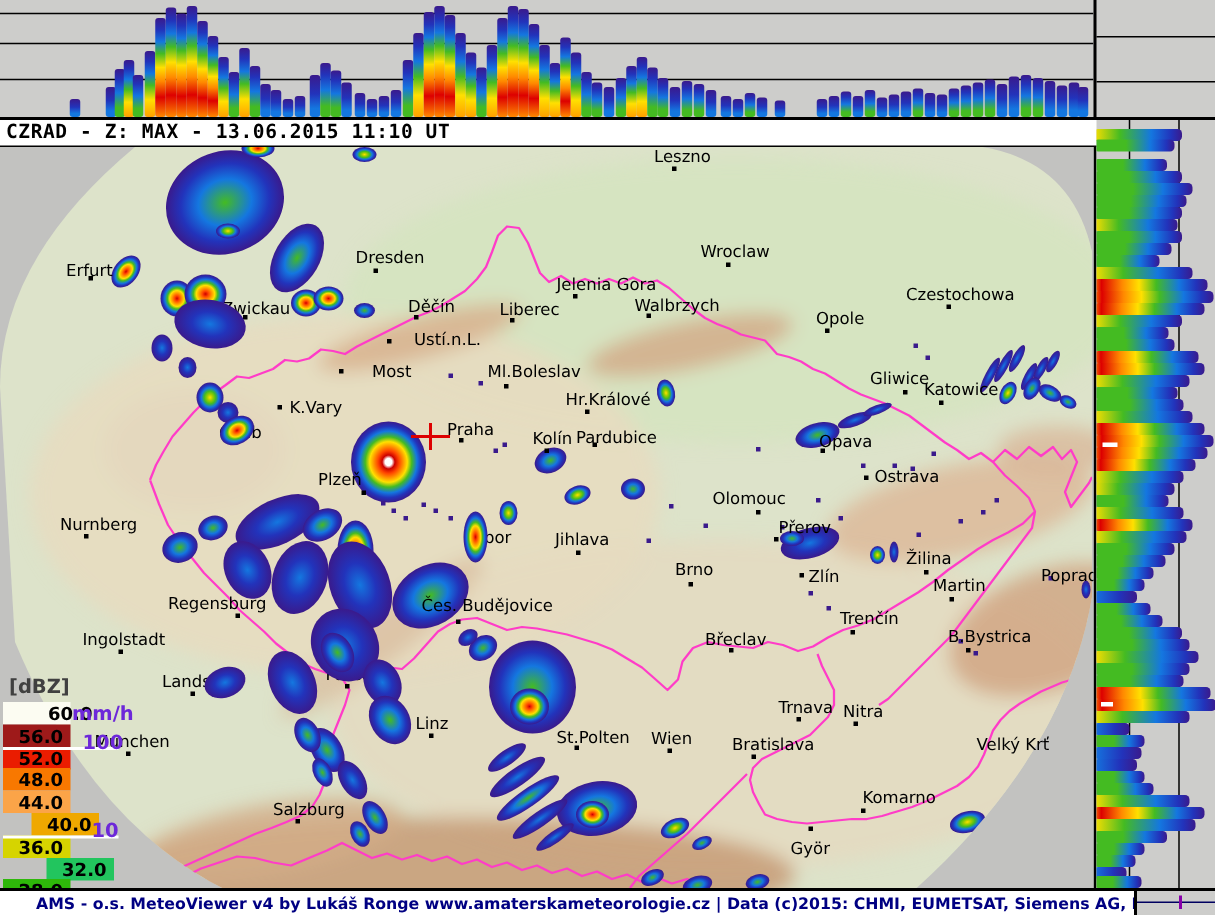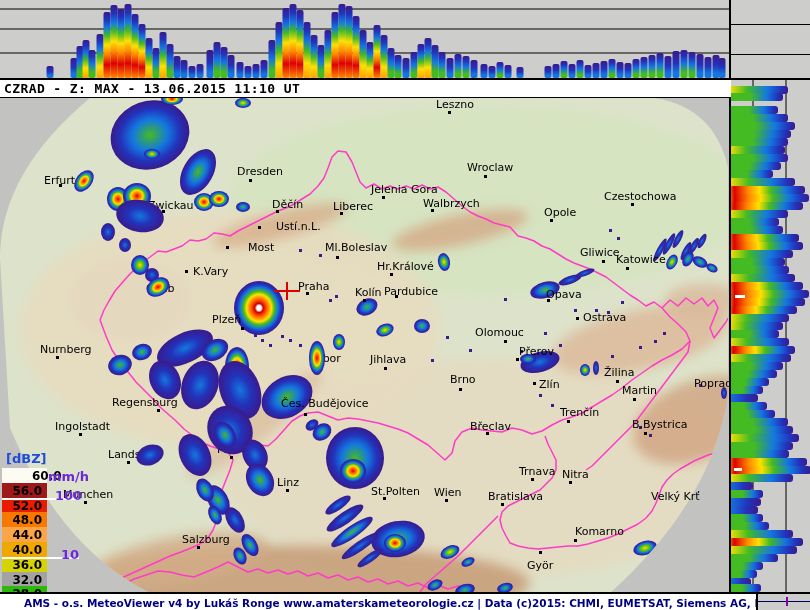--- a/index.html
+++ b/index.html
@@ -20,21 +20,21 @@
   .right-strip{position:absolute;left:731px;top:80px;width:79px;height:512px;background:#CDCDCB;}
   .status-bar{position:absolute;left:0;top:592px;width:810px;height:18px;background:#FFFFFF;
      border-top:2px solid #000;box-sizing:border-box;}
   .status-bar span{position:absolute;left:24px;top:3px;font-size:10.5px;font-weight:bold;
      color:#000082;white-space:pre;}
   .corner-br{position:absolute;left:756px;top:594px;width:54px;height:16px;background:#CDCDCB;
      border-left:2px solid #000;}
   .corner-br .hl{position:absolute;left:0;top:7px;width:100%;height:1px;background:#000060;}
   .corner-br .tick{position:absolute;left:28px;top:3px;width:2px;height:9px;background:#8800AA;}
   
-  .legend-title{position:absolute;left:6px;top:353px;font-size:13px;font-weight:bold;color:#1d4ed8;}
+  .legend-title{position:absolute;left:6px;top:353px;font-size:13px;font-weight:bold;color:#404040;}
   .legend-row{position:absolute;left:2px;width:45px;height:15px;box-sizing:border-box;
      font-size:12px;font-weight:bold;color:#000;text-align:right;padding:1px 5px 0 0;}
   .rate-line{position:absolute;left:2px;width:77px;height:2px;background:#FFFFFF;}
   .rate-label{position:absolute;font-size:13px;font-weight:bold;color:#6d28d9;}
 </style>
 </head>
 <body>
 
 <div class="app">
 
@@ -518,23 +518,23 @@
         </g>
     </svg>
 
     <div class="legend-title">[dBZ]</div>
     <div id="legend">
         <div class="legend-row" style="top: 370px; background: rgb(252, 252, 242); padding-left: 30px;">60.0</div>
         <div class="legend-row" style="top: 385px; background: rgb(158, 26, 26);">56.0</div>
         <div class="legend-row" style="top: 400px; background: rgb(234, 28, 0);">52.0</div>
         <div class="legend-row" style="top: 414px; background: rgb(248, 120, 0);">48.0</div>
         <div class="legend-row" style="top: 429px; background: rgb(251, 164, 72);">44.0</div>
-        <div class="legend-row" style="top: 444px; background: rgb(239, 168, 0);">40.0</div>
+        <div class="legend-row" style="top: 444px; background: rgb(239, 168, 0); margin-left: 19px;">40.0</div>
         <div class="legend-row" style="top: 459px; background: rgb(214, 212, 0);">36.0</div>
-        <div class="legend-row" style="top: 474px; background: #a3a3a3;">32.0</div>
+        <div class="legend-row" style="top: 474px; background: #22c55e; margin-left: 29px;">32.0</div>
         <div class="legend-row" style="top: 488px; background: rgb(46, 184, 10);">28.0</div>
         <div class="legend-row" style="top: 503px; background: rgb(14, 160, 50);">24.0</div>
       </div>
     <div id="ratemarks">
         <div class="rate-line" style="top: 400px;"></div>
         <div class="rate-label" style="left: 55px; top: 390px;">100</div>
         <div class="rate-line" style="top: 459px;"></div>
         <div class="rate-label" style="left: 61px; top: 449px;">10</div>
         <div class="rate-label" style="left: 69px; top: 508px;">1</div>
       </div>

